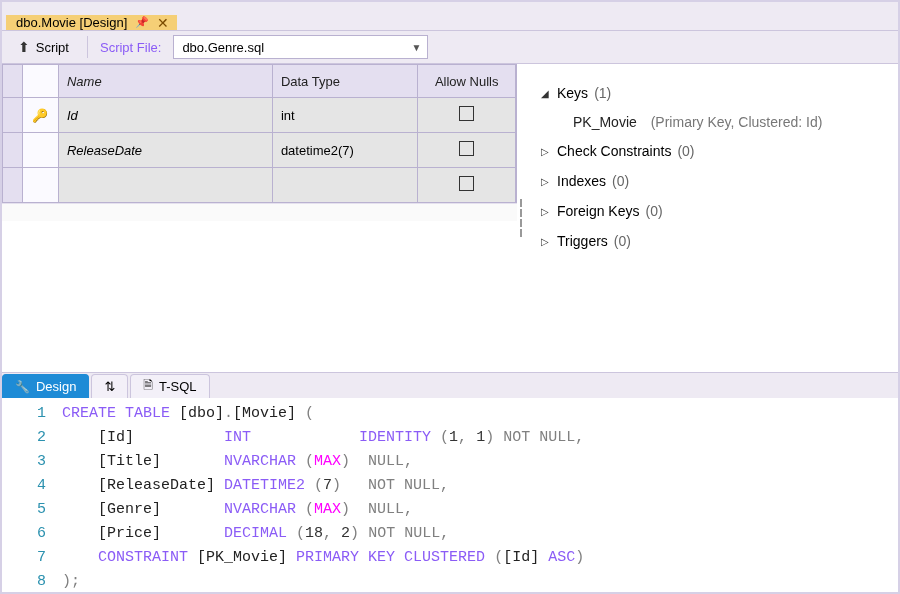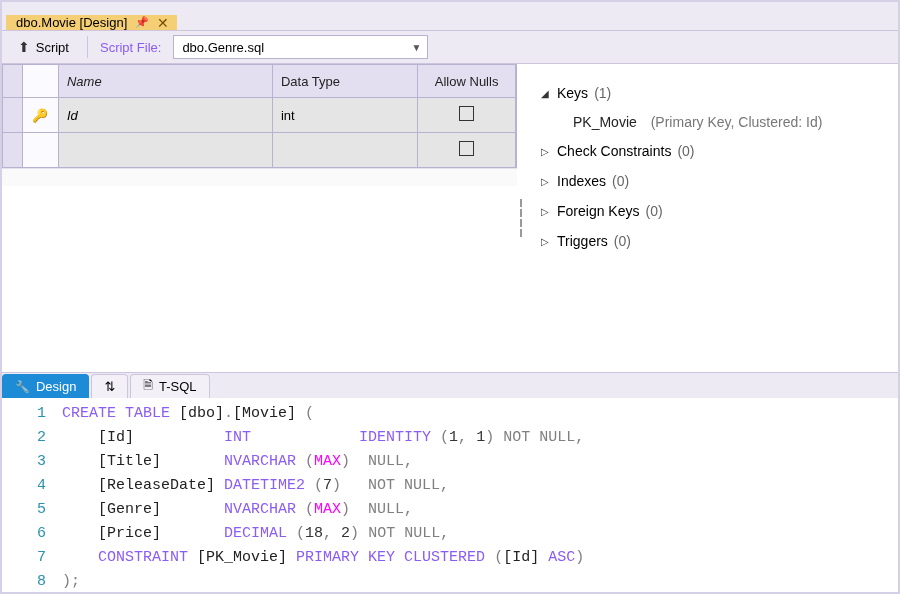--- a/index.html
+++ b/index.html
@@ -101,20 +101,28 @@
             <td class="rowhdr"></td>
             <td class="iconcol">🔑</td>
             <td class="namecol">Id</td>
             <td class="typecol">int</td>
             <td class="nullcol"><span class="chk"></span></td>
             <td class="sliver"></td>
           </tr>
           <tr>
             <td class="rowhdr"></td>
             <td class="iconcol"></td>
+            <td class="namecol">ReleaseDate</td>
+            <td class="typecol">datetime2(7)</td>
+            <td class="nullcol"><span class="chk"></span></td>
+            <td class="sliver"></td>
+          </tr>
+          <tr>
+            <td class="rowhdr"></td>
+            <td class="iconcol"></td>
             <td class="namecol"></td>
             <td class="typecol"></td>
             <td class="nullcol"><span class="chk"></span></td>
             <td class="sliver"></td>
           </tr>
         </tbody>
     </table>
     <div class="hscroll"></div>
   </div>
 

